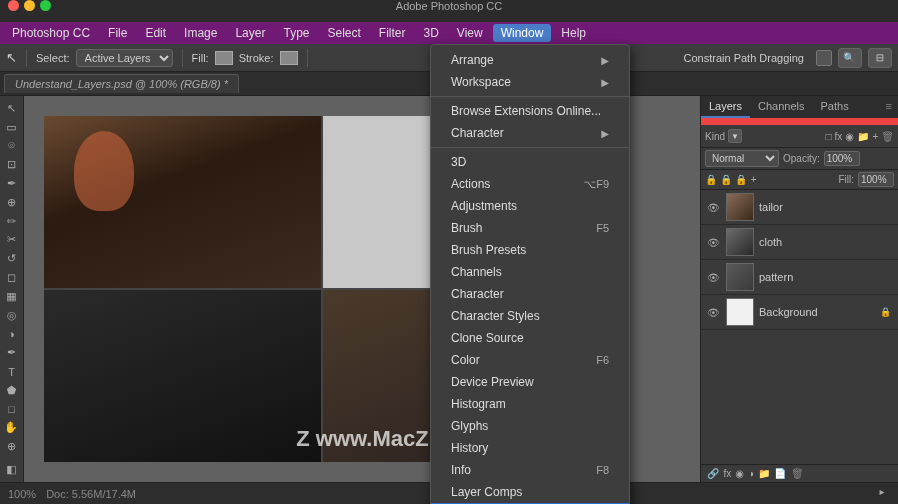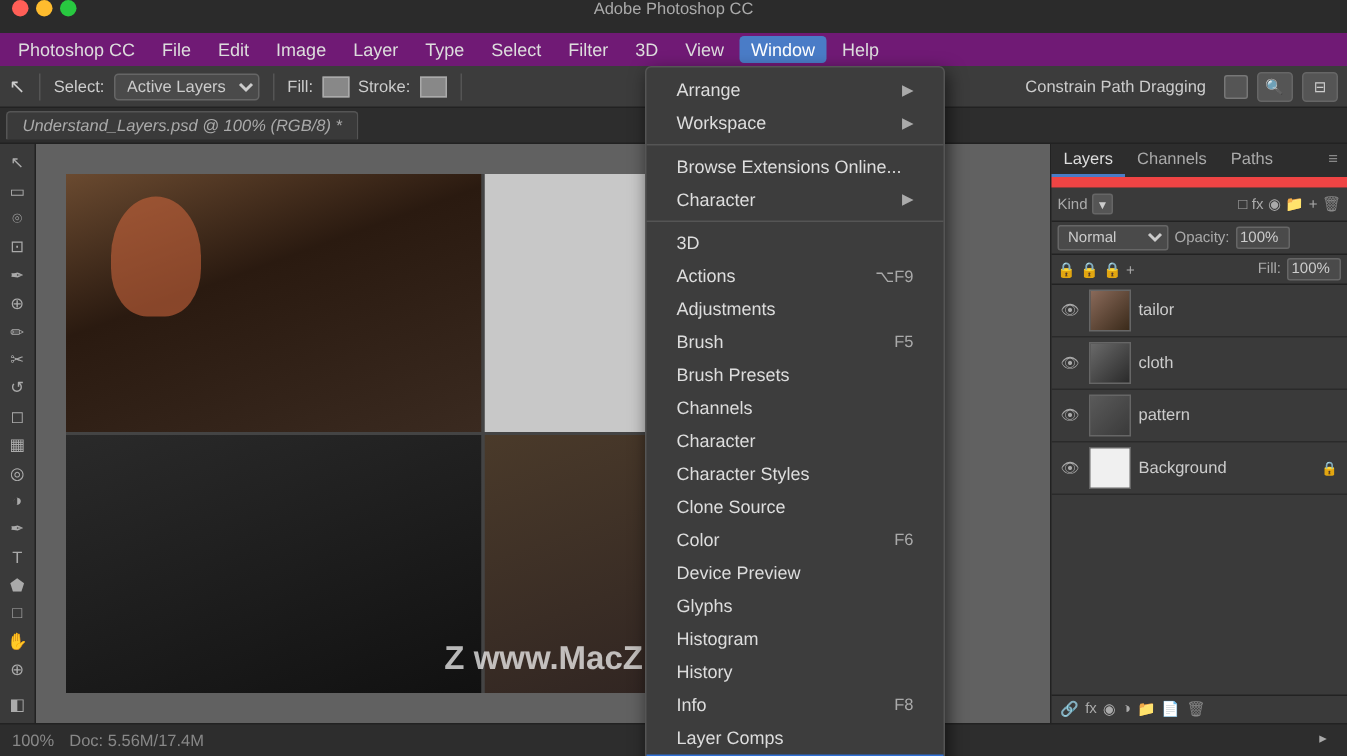--- a/index.html
+++ b/index.html
@@ -491,24 +491,24 @@
         <span>Clone Source</span>
       </div>
       <div class="dd-item">
         <span>Color</span>
         <span class="shortcut">F6</span>
       </div>
       <div class="dd-item">
         <span>Device Preview</span>
       </div>
       <div class="dd-item">
+        <span>Histogram</span>
+      </div>
+      <div class="dd-item">
         <span>Glyphs</span>
-      </div>
-      <div class="dd-item">
-        <span>Histogram</span>
       </div>
       <div class="dd-item">
         <span>History</span>
       </div>
       <div class="dd-item">
         <span>Info</span>
         <span class="shortcut">F8</span>
       </div>
       <div class="dd-item">
         <span>Layer Comps</span>

